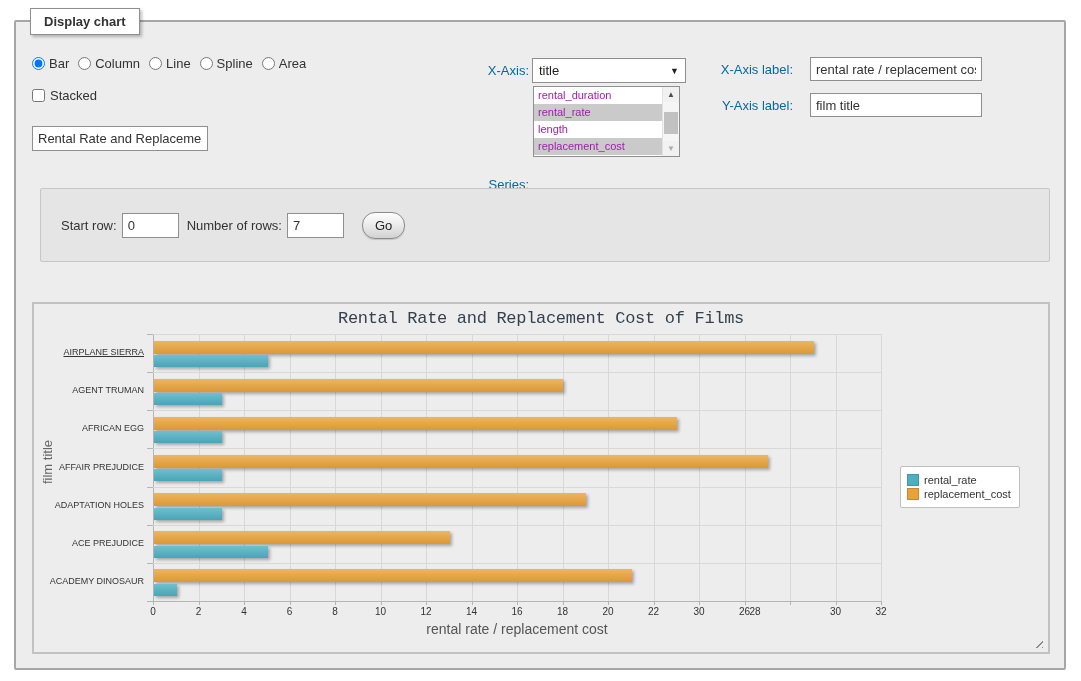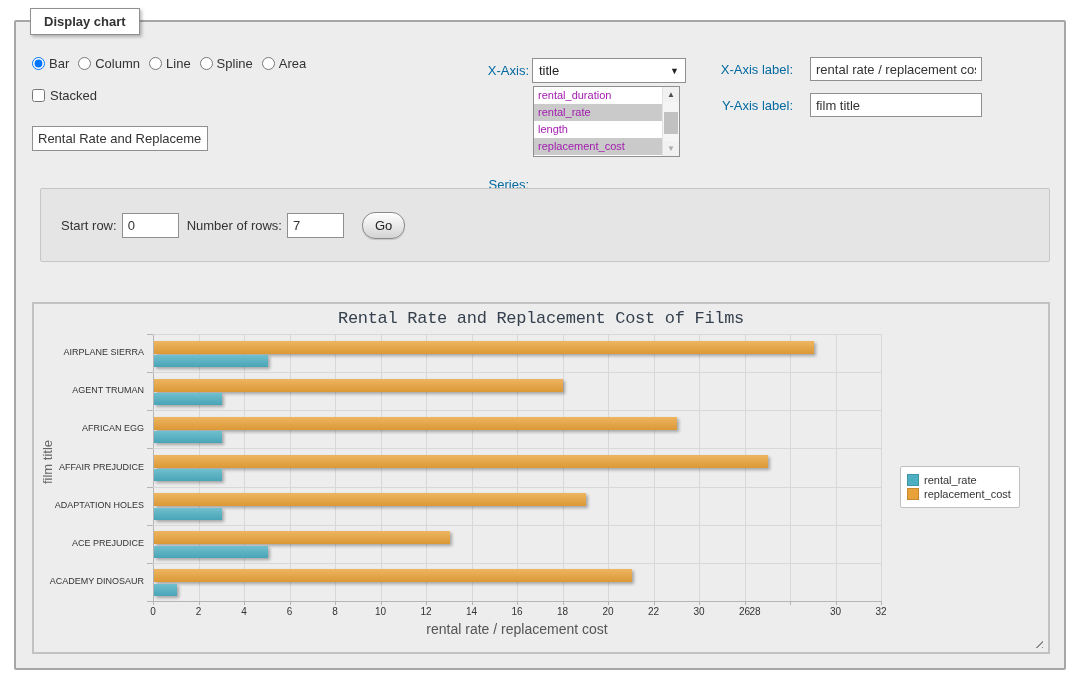--- a/index.html
+++ b/index.html
@@ -244,21 +244,21 @@
         <div class="xtick-label" style="left: 422.5px;">14</div>
         <div class="xtick-label" style="left: 468px;">16</div>
         <div class="xtick-label" style="left: 513.5px;">18</div>
         <div class="xtick-label" style="left: 559px;">20</div>
         <div class="xtick-label" style="left: 604.5px;">22</div>
         <div class="xtick-label" style="left: 650px;">30</div>
         <div class="xtick-label" style="left: 695.5px;">26</div>
         <div class="xtick-label" style="left: 706px;">28</div>
         <div class="xtick-label" style="left: 786.5px;">30</div>
         <div class="xtick-label" style="left: 832px;">32</div>
-        <div class="cat-label" style="top: 43.0714px;">AIRPLANE SIERRA</div>
+        <div class="cat-label" style="top: 43.0714px; text-decoration: underline;">AIRPLANE SIERRA</div>
         <div class="cat-label" style="top: 81.2143px;">AGENT TRUMAN</div>
         <div class="cat-label" style="top: 119.357px;">AFRICAN EGG</div>
         <div class="cat-label" style="top: 157.5px;">AFFAIR PREJUDICE</div>
         <div class="cat-label" style="top: 195.643px;">ADAPTATION HOLES</div>
         <div class="cat-label" style="top: 233.786px;">ACE PREJUDICE</div>
         <div class="cat-label" style="top: 271.929px;">ACADEMY DINOSAUR</div>
       </div>
   </div>
 </div>
 

